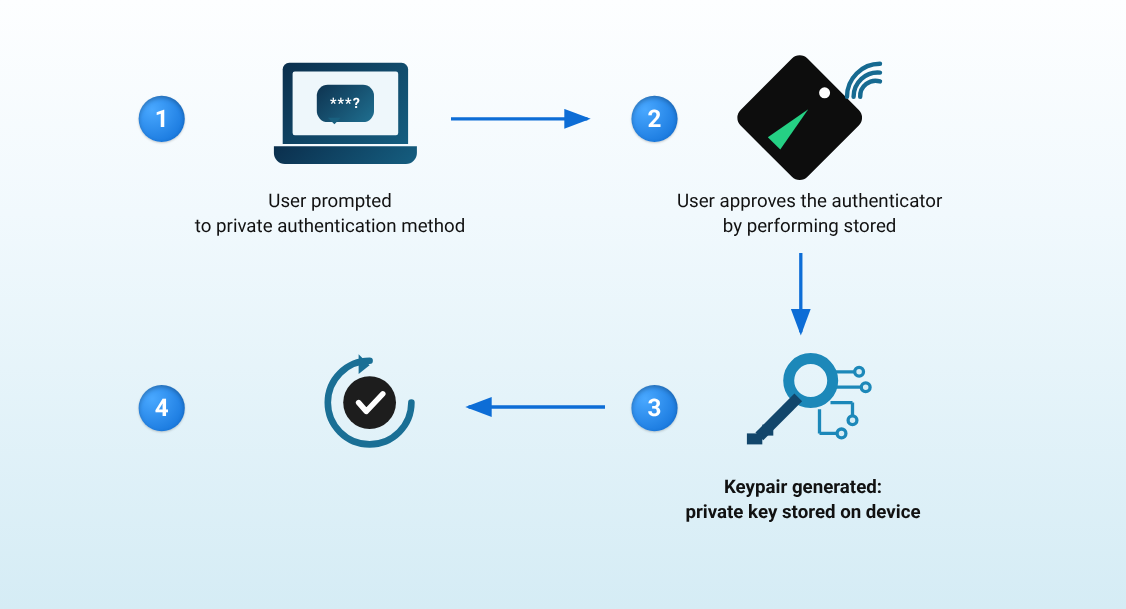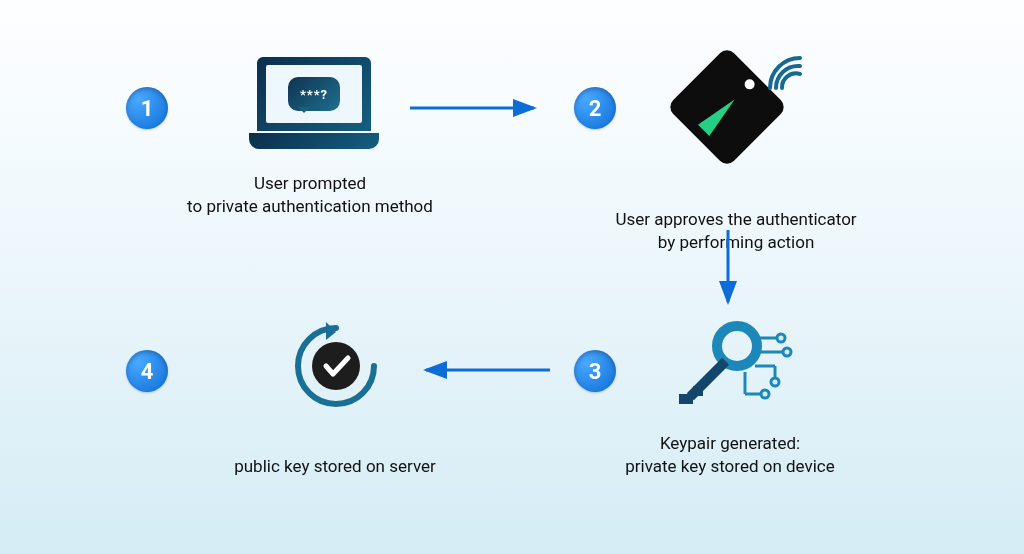--- a/index.html
+++ b/index.html
@@ -49,21 +49,21 @@
     <div class="screen">
         <div class="inner">
       <div class="bubble">
         <span>***?</span>
       </div>
     </div>
       </div>
     <div class="base"></div>
   </div>
 
-  <div class="caption" style="left:140px;top:172px;width:340px;">
+  <div class="caption" style="left:130px;top:172px;width:340px;">
     <span>User prompted</span><br>
     <span>to private authentication method</span>
   </div>
 
   <svg class="arrow" style="left:408px;top:98px;" width="140" height="20">
     <defs>
         <marker id="ah1" markerWidth="10" markerHeight="10" refX="7" refY="3" orient="auto">
       <path d="M0,0 L8,3 L0,6 Z" fill="#0d6dd6"></path>
         </marker>
       </defs>
@@ -77,23 +77,23 @@
       <div class="hole"></div>
       <div class="wedge"></div>
     </div>
     <svg class="nfc" width="56" height="50">
       <path d="M10 40 A30 30 0 0 1 40 10" fill="none" stroke="#166a91" stroke-width="4" stroke-linecap="round"></path>
       <path d="M16 40 A22 22 0 0 1 40 18" fill="none" stroke="#166a91" stroke-width="4" stroke-linecap="round"></path>
       <path d="M22 40 A14 14 0 0 1 40 26" fill="none" stroke="#166a91" stroke-width="4" stroke-linecap="round"></path>
     </svg>
   </div>
 
-  <div class="caption" style="left:576px;top:172px;width:320px;margin-top:36px;">
+  <div class="caption" style="left:576px;top:172px;width:320px;">
     <span>User approves the authenticator</span><br>
-    <span>by performing action</span>
+    <span>by performing stored</span>
   </div>
 
   <svg class="arrow" style="left:718px;top:228px;" width="20" height="86">
     <defs>
         <marker id="ah2" markerWidth="10" markerHeight="10" refX="7" refY="3" orient="auto">
       <path d="M0,0 L8,3 L0,6 Z" fill="#0d6dd6"></path>
         </marker>
       </defs>
     <line x1="10" y1="2" x2="10" y2="74" stroke="#0d6dd6" stroke-width="3" marker-end="url(#ah2)"></line>
   </svg>
@@ -116,21 +116,21 @@
         <line x1="90" y1="50" x2="110" y2="50"></line>
           <line x1="110" y1="50" x2="110" y2="62"></line>
           <circle cx="110" cy="66" r="4" fill="#d5ecf5"></circle>
         <line x1="80" y1="56" x2="80" y2="78"></line>
           <line x1="80" y1="78" x2="96" y2="78"></line>
           <circle cx="100" cy="78" r="4" fill="#d5ecf5"></circle>
       </g>
     </svg>
   </div>
 
-  <div class="caption" style="left:570px;top:432px;width:320px;">
+  <div class="caption" style="left:570px;top:432px;width:320px;font-weight:bold;">
     <span>Keypair generated:</span><br>
     <span>private key stored on device</span>
   </div>
 
   <svg class="arrow" style="left:412px;top:360px;" width="140" height="20">
     <defs>
         <marker id="ah3" markerWidth="10" markerHeight="10" refX="7" refY="3" orient="auto">
       <path d="M0,0 L8,3 L0,6 Z" fill="#0d6dd6"></path>
         </marker>
       </defs>
@@ -143,16 +143,15 @@
     <svg width="100" height="100" viewBox="0 0 100 100">
       <path d="M50 12 A38 38 0 1 0 88 50" fill="none" stroke="#1a6f95" stroke-width="6" stroke-linecap="round"></path>
       <path d="M40 6 L50 16 L40 24 Z" fill="#1a6f95"></path>
       <circle cx="50" cy="50" r="24" fill="#1d1d1d"></circle>
       <path d="M40 50 L47 58 L62 42" fill="none" stroke="#fff" stroke-width="5" stroke-linecap="round" stroke-linejoin="round"></path>
     </svg>
   </div>
 
   <div class="caption" style="left:170px;top:432px;width:330px;">
     <br>
-    <span>public key stored on server</span>
   </div>
 
 </div>
 
 </body></html>

